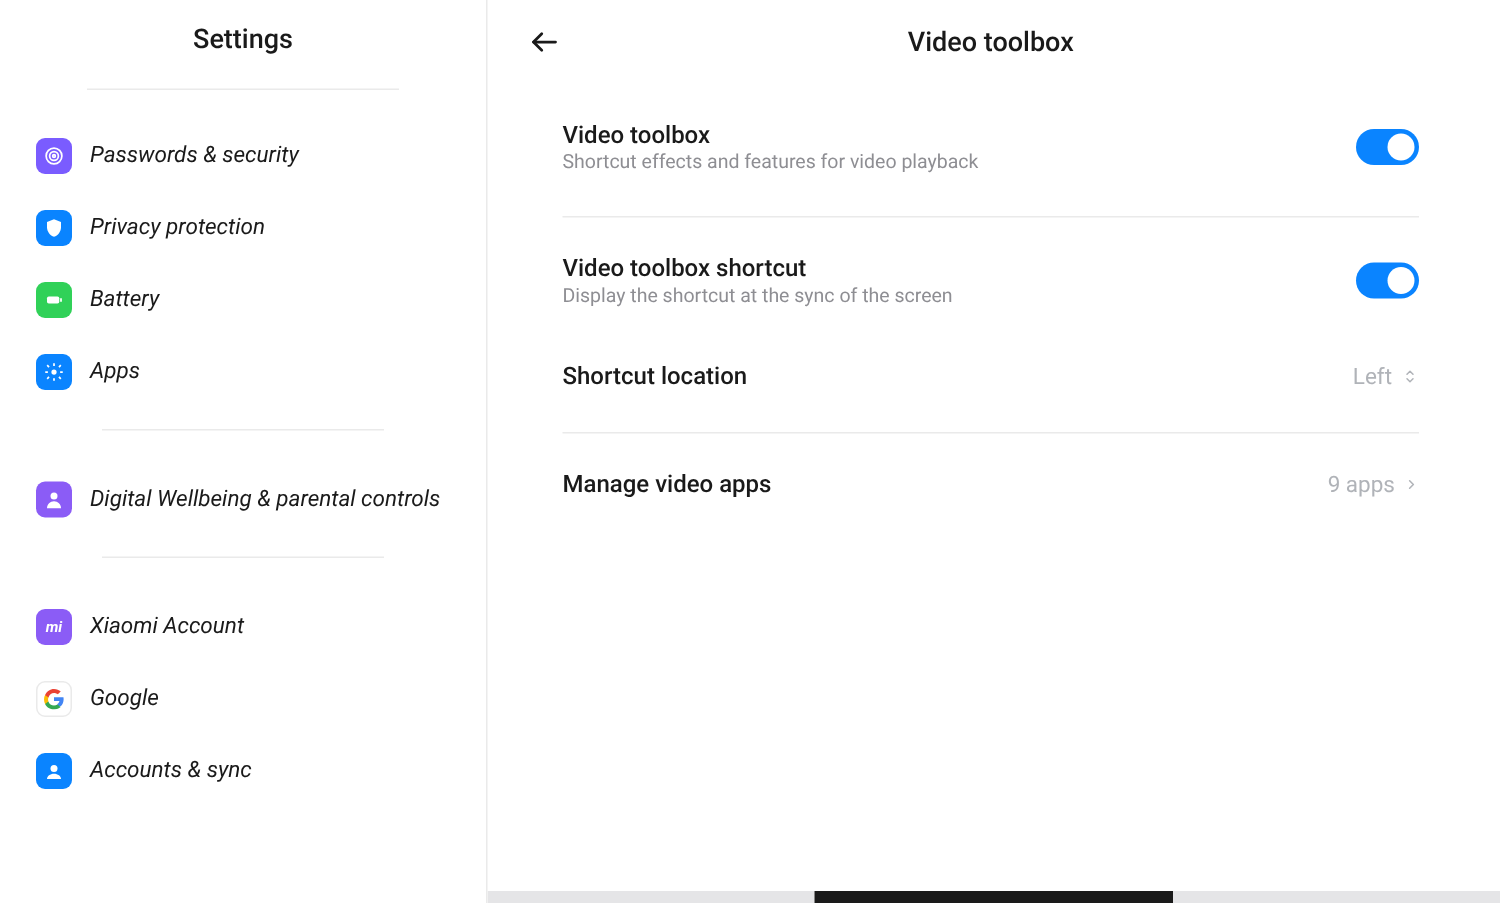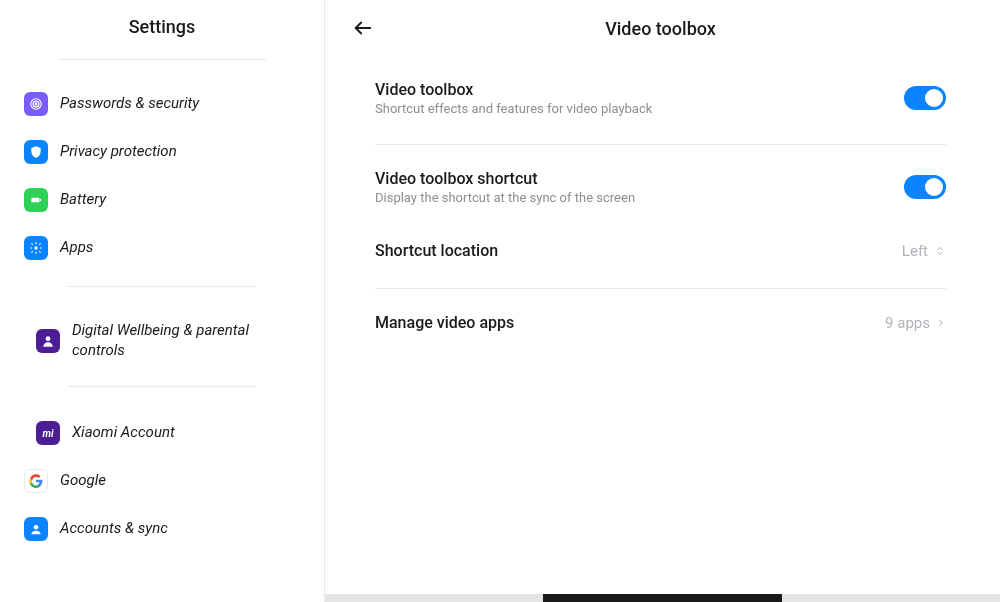--- a/index.html
+++ b/index.html
@@ -48,21 +48,21 @@
   .side-icon {
     width: 24px; height: 24px; border-radius: 6px;
     display: flex; align-items: center; justify-content: center;
     flex-shrink: 0;
   }
   .side-label { font-size: 15px; line-height: 1.3; color: #1a1a1a; }
   .bg-purple { background: #7a5cff; }
   .bg-blue   { background: #0a84ff; }
   .bg-green  { background: #30d158; }
   .bg-grey   { background: #b0b3b8; }
-  .bg-orange { background: #4c1d95; margin-left: 12px; }
+  .bg-orange { background: #8b5cf6; }
   .bg-white  { background: #fff; border: 1px solid #eaeaea; }
   .glyph { color: #fff; }
 
   .main {
     flex: 1;
     padding: 10px 4px 0 0;
     position: relative;
     overflow: hidden;
   }
   .main-header {

